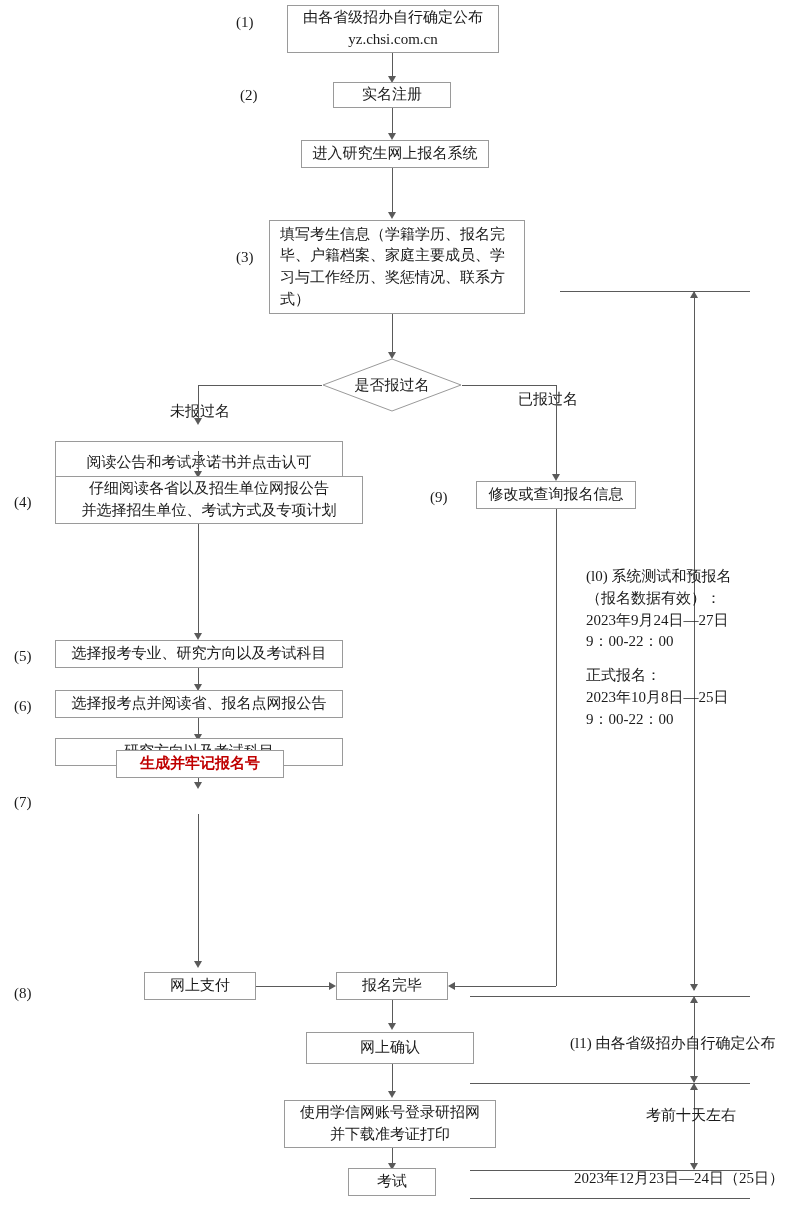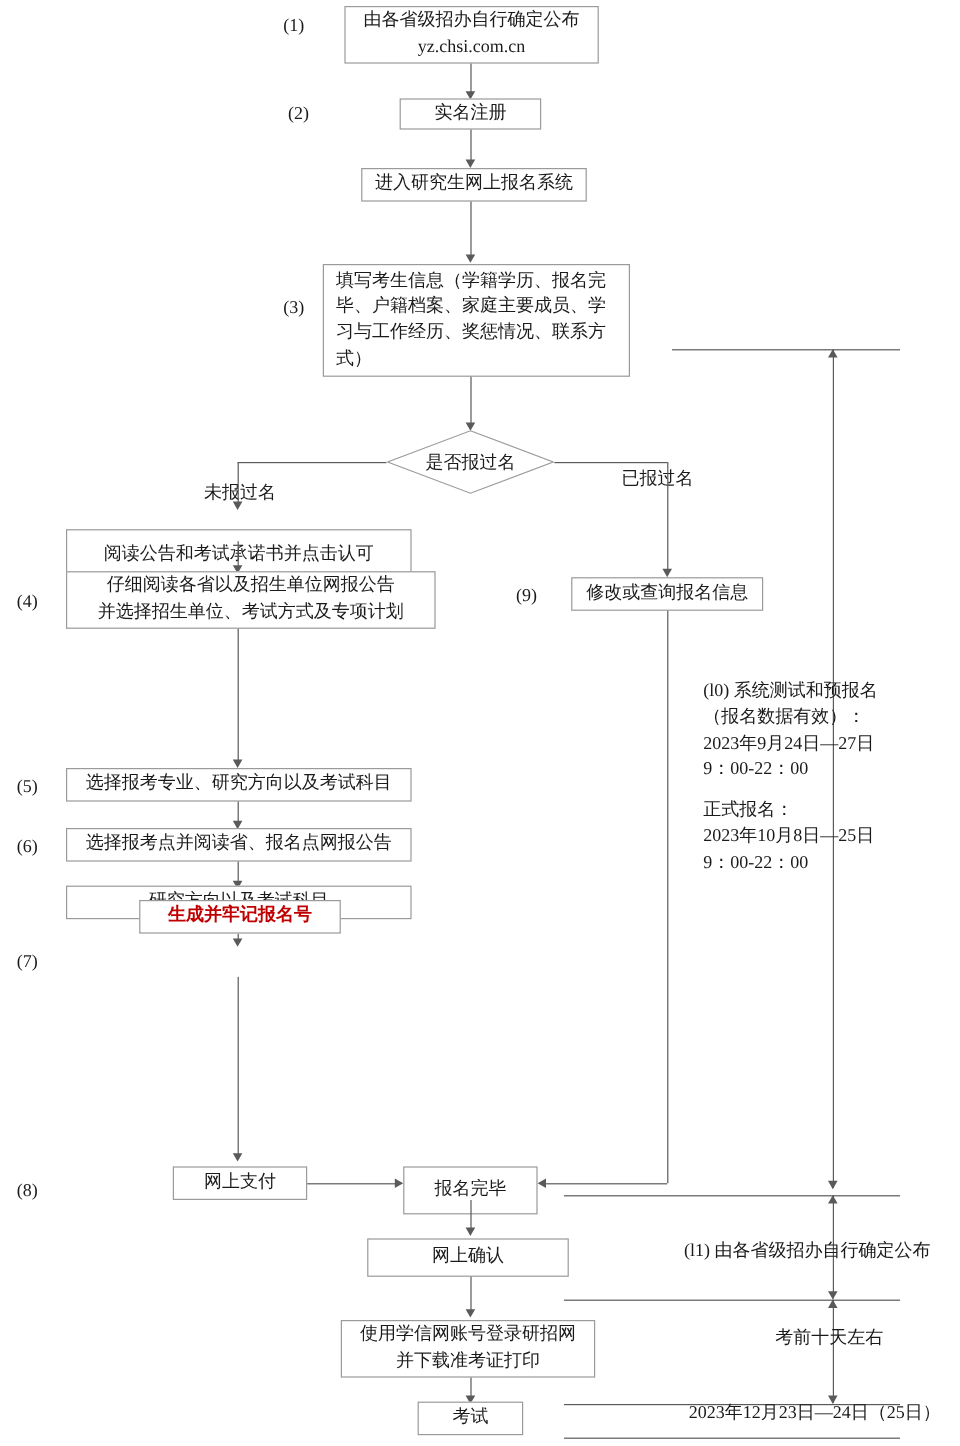--- a/index.html
+++ b/index.html
@@ -178,21 +178,21 @@
   <div class="box red" style="left:116px; top:750px; width:168px; height:28px;">生成并牢记报名号</div>
   <div class="vline" style="left:198px; top:814px; height:150px;"></div>
   <div class="arrow-down" style="left:194px; top:961px;"></div>
 
   <div class="label" style="left:14px; top:983px;">(8)</div>
   <div class="box" style="left:144px; top:972px; width:112px; height:28px;">网上支付</div>
 
   <div class="hline" style="left:256px; top:986px; width:77px;"></div>
   <div class="arrow-right" style="left:329px; top:982px;"></div>
 
-  <div class="box" style="left:336px; top:972px; width:112px; height:40px;">报名完毕</div>
+  <div class="box" style="left:336px; top:972px; width:112px; height:28px;">报名完毕</div>
   <div class="vline" style="left:392px; top:1000px; height:26px;"></div>
   <div class="arrow-down" style="left:388px; top:1023px;"></div>
 
   <div class="box" style="left:306px; top:1032px; width:168px; height:32px;">网上确认</div>
   <div class="vline" style="left:392px; top:1064px; height:30px;"></div>
   <div class="arrow-down" style="left:388px; top:1091px;"></div>
 
   <div class="box" style="left:284px; top:1100px; width:212px; height:48px;">使用学信网账号登录研招网
 并下载准考证打印</div>
   <div class="vline" style="left:392px; top:1148px; height:18px;"></div>

